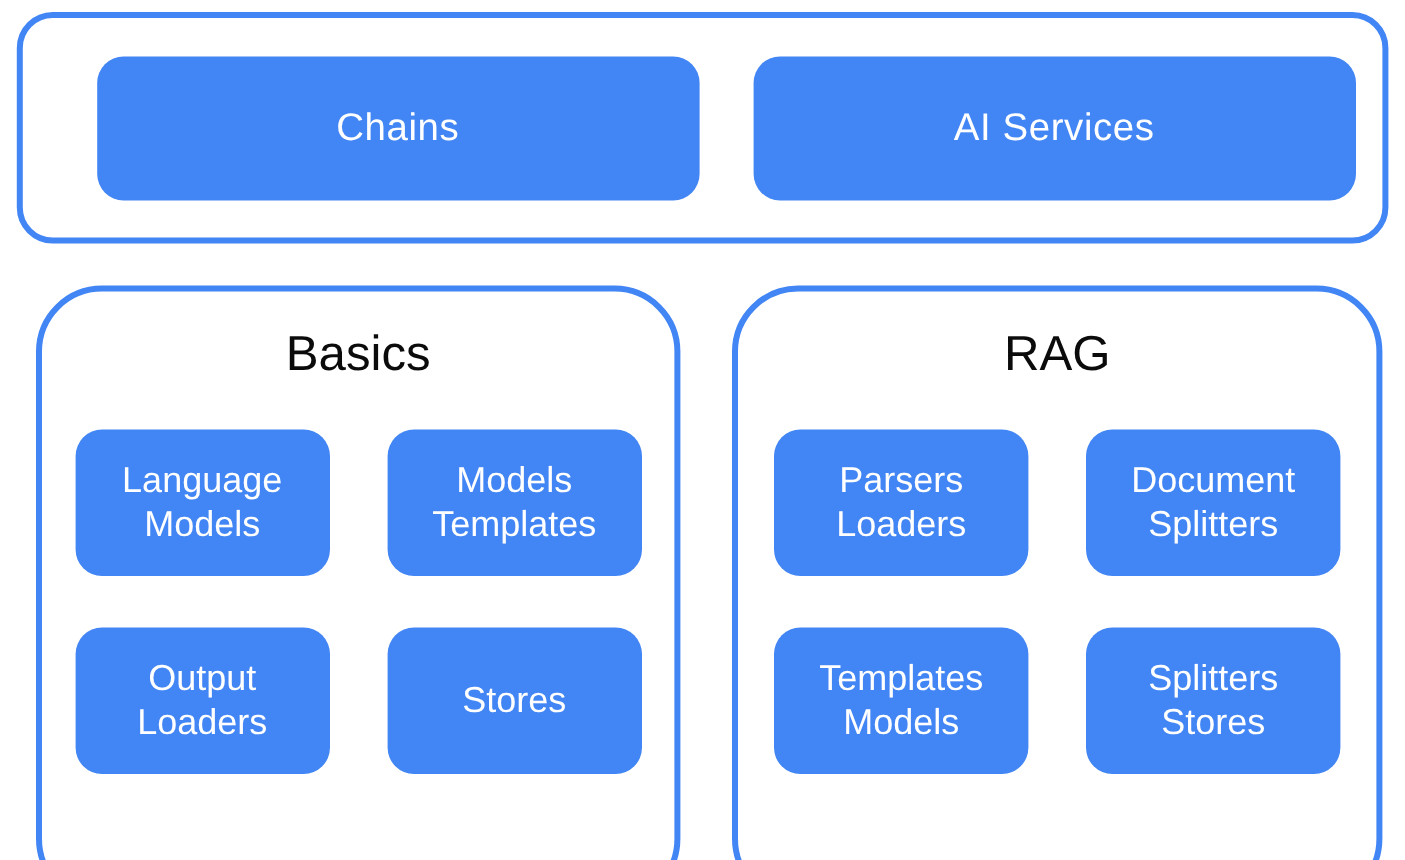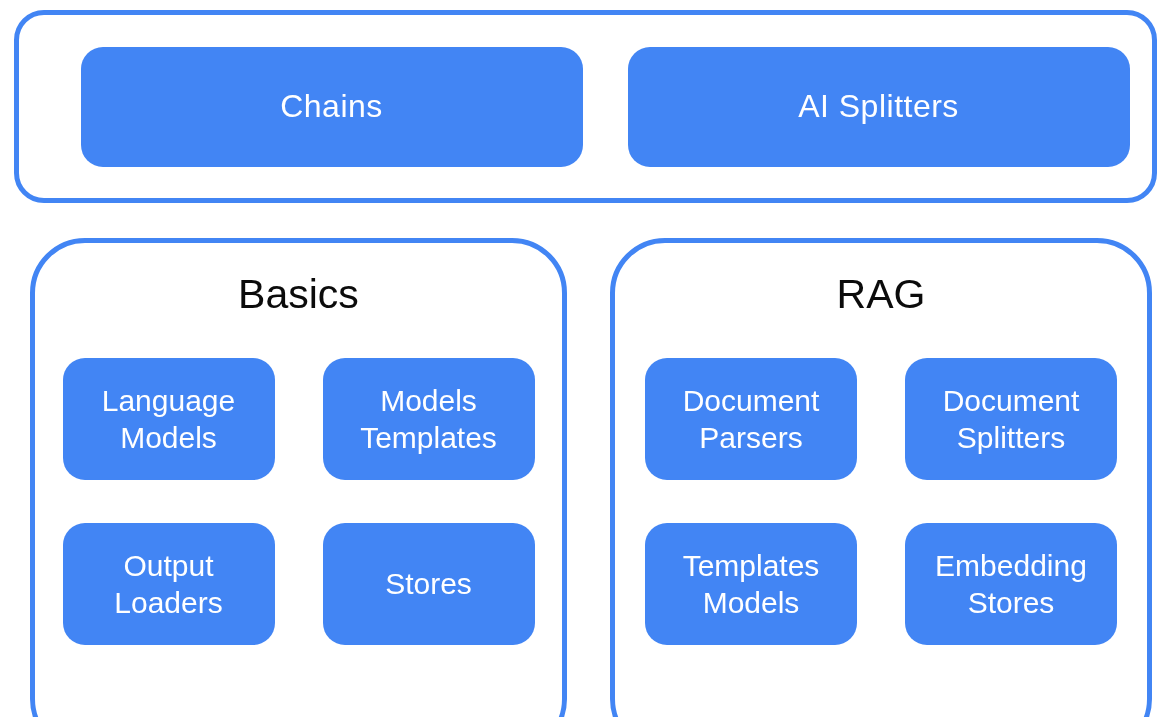--- a/index.html
+++ b/index.html
@@ -73,36 +73,36 @@
     padding:4px 14px;
   }
 </style>
 </head>
 <body>
 
 <div class="canvas">
 
   <div class="top-container">
     <div class="top-node">Chains</div>
-    <div class="top-node">AI Splitters</div>
+    <div class="top-node">AI Services</div>
   </div>
 
   <div class="group group-basics">
     <div class="group-title">Basics</div>
     <div class="grid">
       <div class="node">Language Models</div>
       <div class="node">Models Templates</div>
       <div class="node">Output Loaders</div>
       <div class="node">Stores</div>
     </div>
   </div>
 
   <div class="group group-rag">
     <div class="group-title">RAG</div>
     <div class="grid">
-      <div class="node">Document Parsers</div>
+      <div class="node">Parsers Loaders</div>
       <div class="node">Document Splitters</div>
       <div class="node">Templates Models</div>
-      <div class="node">Embedding Stores</div>
+      <div class="node">Splitters Stores</div>
     </div>
   </div>
 
 </div>
 
 </body></html>

